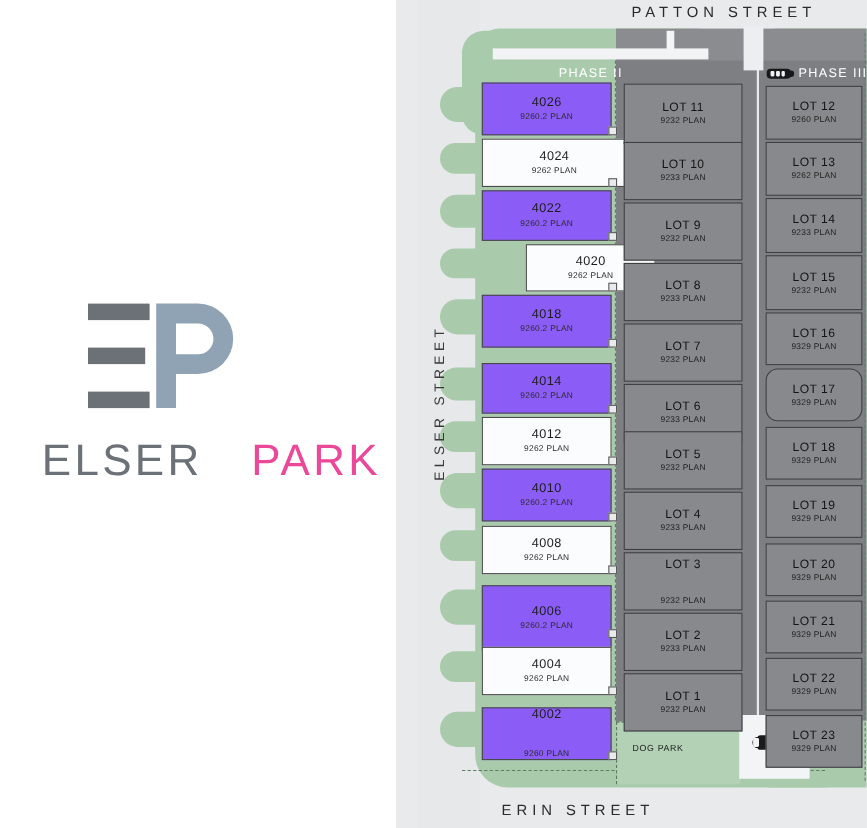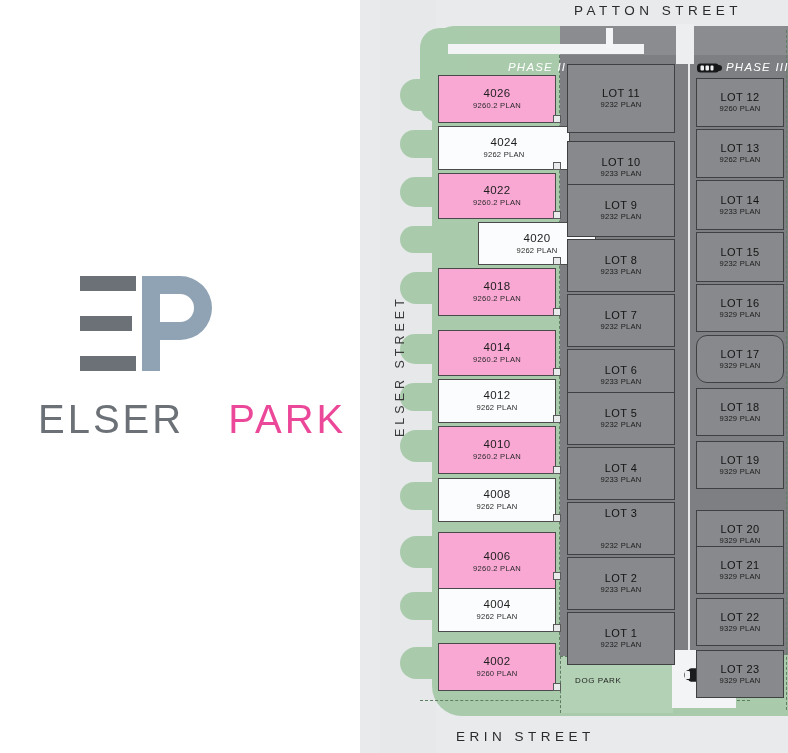--- a/index.html
+++ b/index.html
@@ -96,30 +96,30 @@
   
   .lot{
     position:absolute;box-sizing:border-box;
     border:1px solid #4a4a4a;
     display:flex;flex-direction:column;align-items:center;justify-content:center;
     line-height:1.15;
   }
   .lot .num{font-size:11.5px;color:#1d1d1d;font-weight:400;letter-spacing:.4px;}
   .lot .plan{font-size:7.6px;color:#2a2a2a;letter-spacing:.25px;margin-top:1.5px;}
 
-  .lot.cream{background:#f9a8d4;}
+  .lot.cream{background:#8b5cf6;}
   .lot.white{background:#fbfcfd;}
   .lot.grey{background:#88898c;border:1px solid #3f4042;}
   .lot.grey .num{color:#141414;font-size:11px;}
   .lot.grey .plan{color:#1c1c1c;}
 
   
   .phase{
     position:absolute;color:#ffffff;font-size:11.5px;letter-spacing:1.2px;
-    font-weight:400;white-space:nowrap;font-style:italic;
+    font-weight:400;white-space:nowrap;
   }
   #phase2{left:148px;top:61px;}
   #phase3{left:366px;top:61px;}
 
   
   .car{position:absolute;width:26px;height:12px;}
 
   
   #dogpark-area{
     position:absolute;left:200px;top:656px;width:112px;height:56px;
@@ -294,32 +294,32 @@
         <div class="lot cream" style="left: 78px; width: 118px; top: 532px; height: 60px;">
           <div class="num">4006</div>
           <div class="plan">9260.2 PLAN</div>
         </div>
         <div class="tick" style="left: 193px; top: 572px;"></div>
         <div class="lot white" style="left: 78px; width: 118px; top: 588px; height: 44px;">
           <div class="num">4004</div>
           <div class="plan">9262 PLAN</div>
         </div>
         <div class="tick" style="left: 193px; top: 624px;"></div>
-        <div class="lot cream" style="left: 78px; width: 118px; top: 643px; height: 48px;">
+        <div class="lot cream" style="left: 78px; width: 118px; top: 643px; height: 48px; justify-content: space-between;">
           <div class="num">4002</div>
           <div class="plan">9260 PLAN</div>
         </div>
         <div class="tick" style="left: 193px; top: 683px;"></div>
       </div>
     <div id="col-middle">
-        <div class="lot grey" style="left: 207px; width: 108px; top: 64px; height: 69px;">
+        <div class="lot grey" style="left: 207px; width: 108px; top: 76px; height: 55px;">
           <div class="num">LOT 11</div>
           <div class="plan">9232 PLAN</div>
         </div>
-        <div class="lot grey" style="left: 207px; width: 108px; top: 129px; height: 53px; margin-top: 12px;">
+        <div class="lot grey" style="left: 207px; width: 108px; top: 129px; height: 53px;">
           <div class="num">LOT 10</div>
           <div class="plan">9233 PLAN</div>
         </div>
         <div class="lot grey" style="left: 207px; width: 108px; top: 184px; height: 53px;">
           <div class="num">LOT 9</div>
           <div class="plan">9232 PLAN</div>
         </div>
         <div class="lot grey" style="left: 207px; width: 108px; top: 239px; height: 53px;">
           <div class="num">LOT 8</div>
           <div class="plan">9233 PLAN</div>
@@ -379,21 +379,21 @@
           <div class="plan">9329 PLAN</div>
         </div>
         <div class="lot grey" style="left: 336px; width: 88px; top: 388px; height: 48px;">
           <div class="num">LOT 18</div>
           <div class="plan">9329 PLAN</div>
         </div>
         <div class="lot grey" style="left: 336px; width: 88px; top: 441px; height: 48px;">
           <div class="num">LOT 19</div>
           <div class="plan">9329 PLAN</div>
         </div>
-        <div class="lot grey" style="left: 336px; width: 88px; top: 494px; height: 48px; margin-top: 16px;">
+        <div class="lot grey" style="left: 336px; width: 88px; top: 494px; height: 48px;">
           <div class="num">LOT 20</div>
           <div class="plan">9329 PLAN</div>
         </div>
         <div class="lot grey" style="left: 336px; width: 88px; top: 546px; height: 48px;">
           <div class="num">LOT 21</div>
           <div class="plan">9329 PLAN</div>
         </div>
         <div class="lot grey" style="left: 336px; width: 88px; top: 598px; height: 48px;">
           <div class="num">LOT 22</div>
           <div class="plan">9329 PLAN</div>

